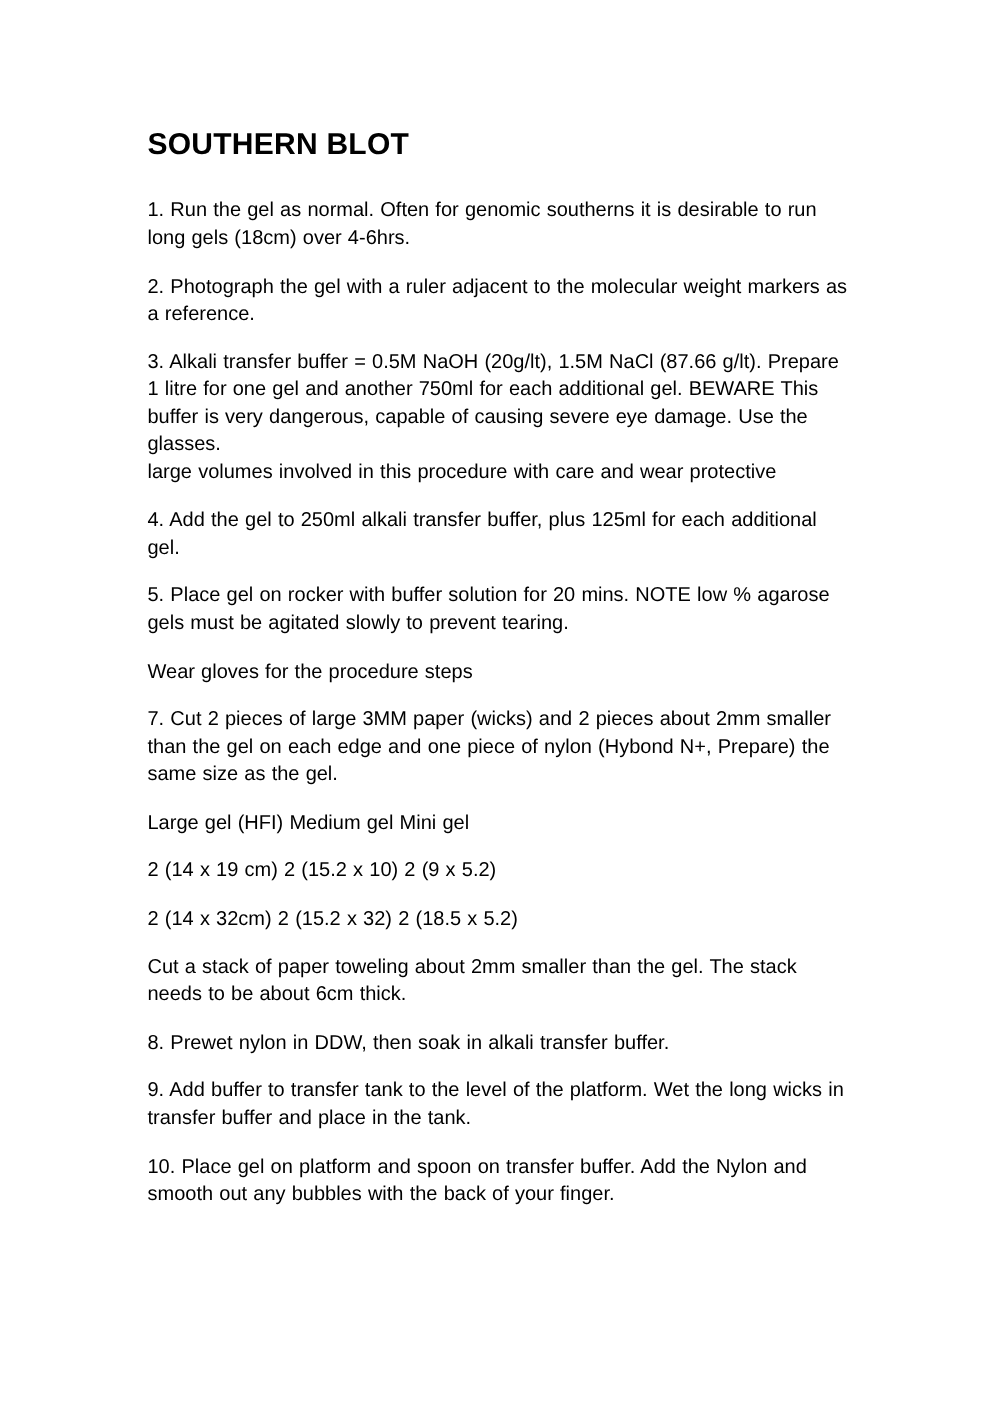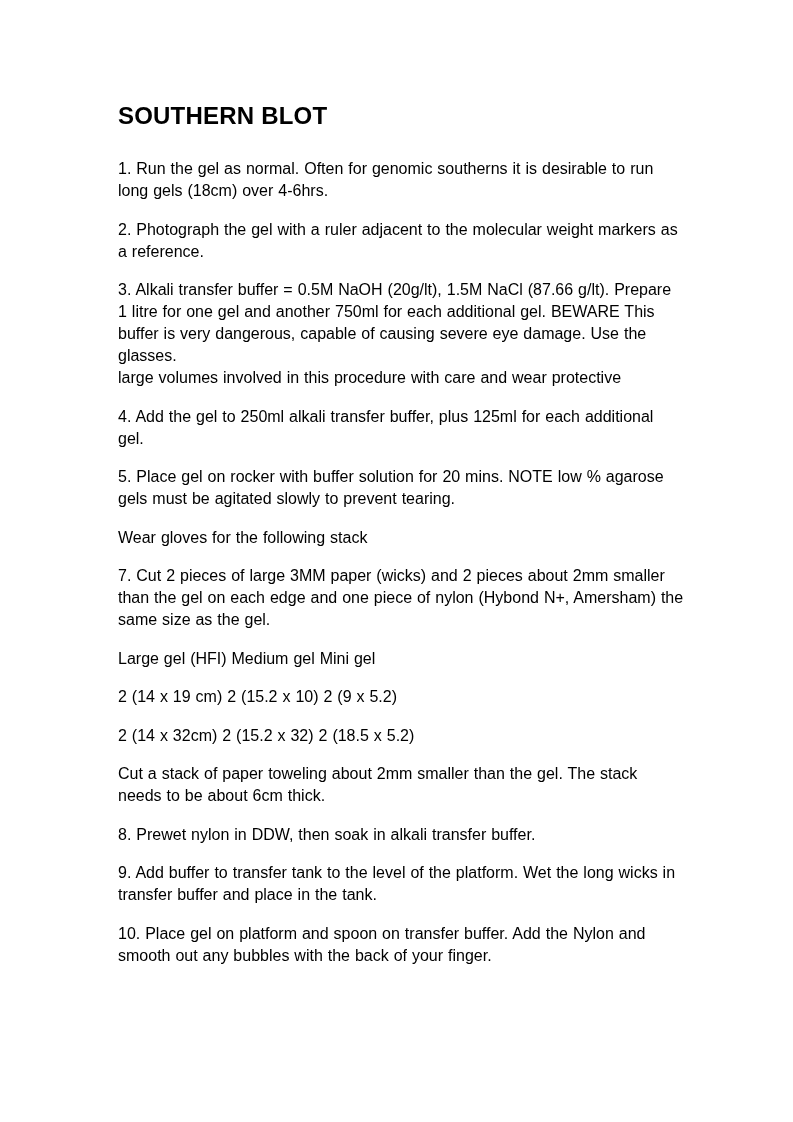--- a/index.html
+++ b/index.html
@@ -74,25 +74,25 @@
         </div>
         <div class="paragraph">
           <div class="line">4. Add the gel to 250ml alkali transfer buffer, plus 125ml for each additional</div>
           <div class="line">gel.</div>
         </div>
         <div class="paragraph">
           <div class="line">5. Place gel on rocker with buffer solution for 20 mins. NOTE low % agarose</div>
           <div class="line">gels must be agitated slowly to prevent tearing.</div>
         </div>
         <div class="paragraph">
-          <div class="line">Wear gloves for the following stack</div>
+          <div class="line">Wear gloves for the procedure steps</div>
         </div>
         <div class="paragraph">
           <div class="line">7. Cut 2 pieces of large 3MM paper (wicks) and 2 pieces about 2mm smaller</div>
-          <div class="line">than the gel on each edge and one piece of nylon (Hybond N+, Amersham) the</div>
+          <div class="line">than the gel on each edge and one piece of nylon (Hybond N+, Prepare) the</div>
           <div class="line">same size as the gel.</div>
         </div>
         <div class="paragraph">
           <div class="line">Large gel (HFI) Medium gel Mini gel</div>
         </div>
         <div class="paragraph">
           <div class="line">2 (14 x 19 cm) 2 (15.2 x 10) 2 (9 x 5.2)</div>
         </div>
         <div class="paragraph">
           <div class="line">2 (14 x 32cm) 2 (15.2 x 32) 2 (18.5 x 5.2)</div>

